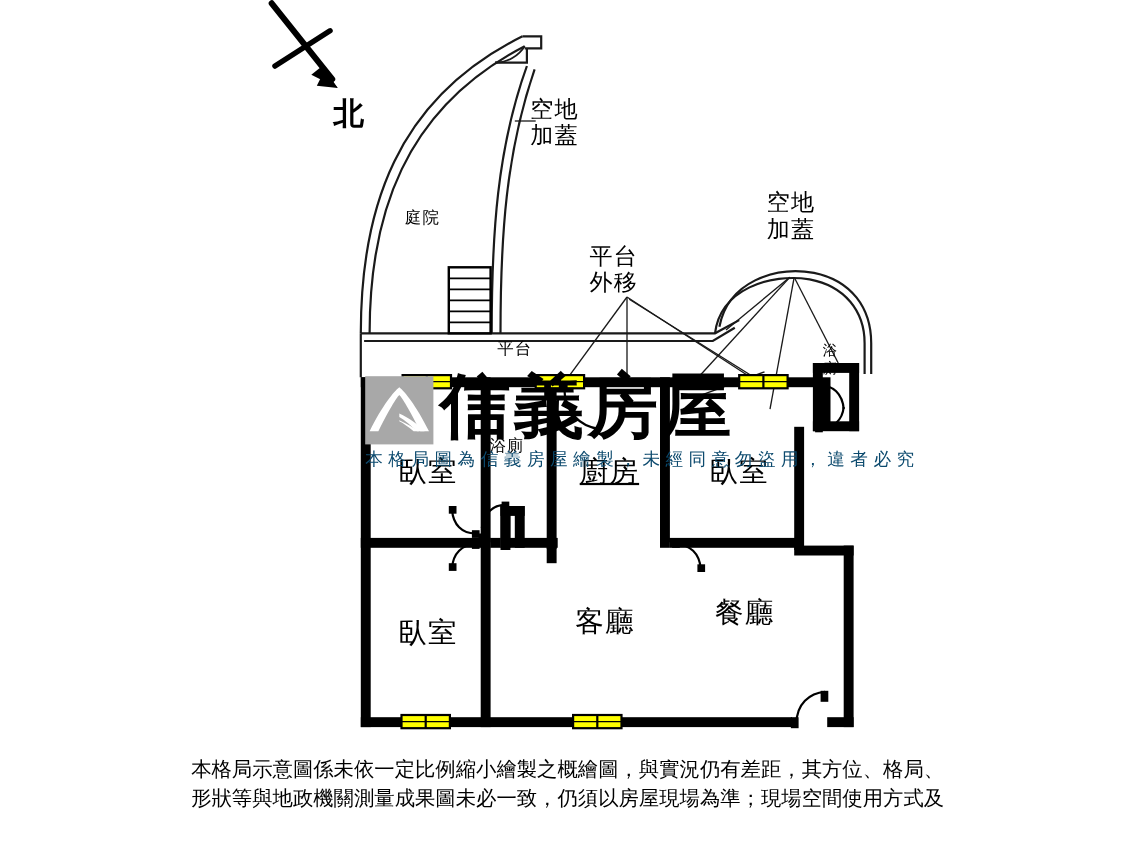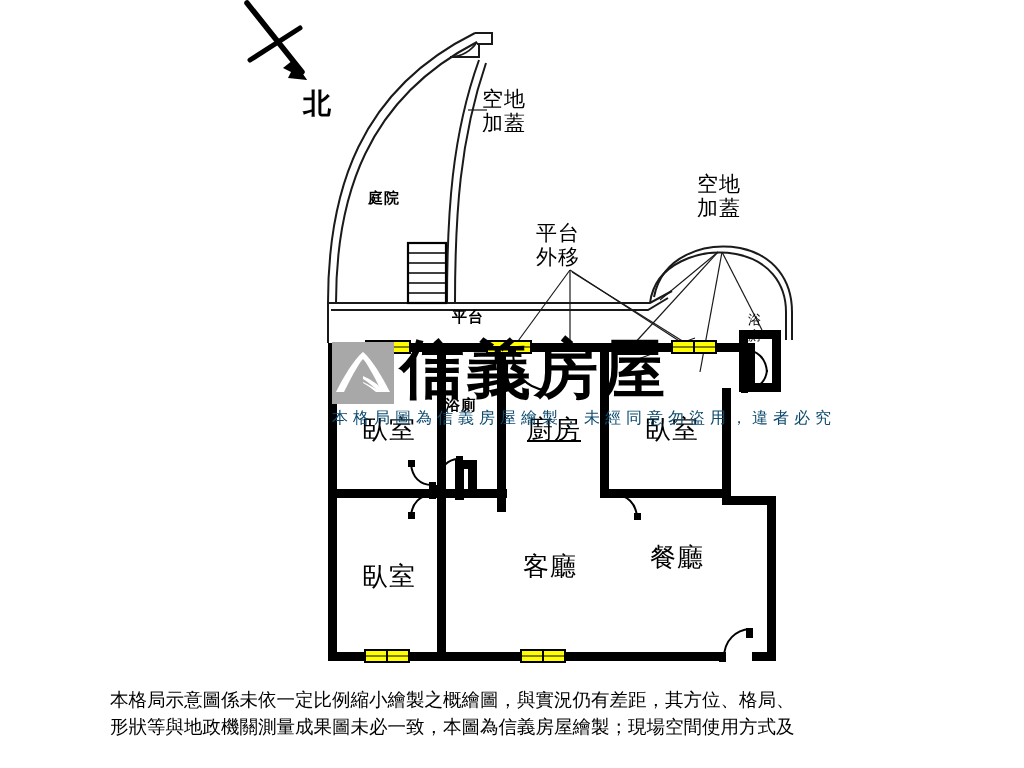--- a/index.html
+++ b/index.html
@@ -7,37 +7,37 @@
     width:1024px;height:768px;position:relative;overflow:hidden;
     font-family:"DejaVu Sans","Liberation Sans",sans-serif;
     color:#000;
   }
   #stage{position:absolute;left:0;top:0;width:1024px;height:768px;}
   svg#plan{position:absolute;left:0;top:0;width:1024px;height:768px;}
 
   .lbl{position:absolute;white-space:nowrap;font-family:"DejaVu Sans","Liberation Sans",sans-serif;color:#000;line-height:1.12;}
   .lbl.big{font-size:26px;letter-spacing:1px;text-align:right;}
   .lbl.mid{font-size:21px;letter-spacing:1px;}
-  .lbl.small{font-size:15px;letter-spacing:1px;font-weight:bold;}
+  .lbl.small{font-size:15px;letter-spacing:1px;}
   .lbl.tiny{font-size:13px;letter-spacing:0px;}
   .lbl.two{text-align:left;}
 
   #northLabel{font-size:28px;font-weight:700;}
 
   
   #watermark{position:absolute;left:332px;top:340px;width:360px;height:92px;pointer-events:none;}
   #wmLogo{position:absolute;left:0px;top:2px;width:62px;height:62px;background:#a8a8a8;overflow:hidden;}
   #wmLogo svg{position:absolute;left:0;top:0;}
   #wmText{position:absolute;left:68px;top:-2px;font-size:64px;font-weight:700;color:#000000;letter-spacing:3px;line-height:1;font-family:Liberation Serif, serif;}
   #wmSub{position:absolute;left:0px;top:68px;font-size:16px;color:#0c4a6e;letter-spacing:5px;white-space:nowrap;}
 
   
   #disclaimer{position:absolute;left:110px;top:686px;width:812px;
     font-family:"DejaVu Serif","Liberation Serif",serif;
-    font-size:18.5px;line-height:1.47;color:#000;letter-spacing:0px;}
+    font-size:18.5px;line-height:1.47;color:#000;letter-spacing:0px;text-align:center;}
   #disclaimer div{white-space:nowrap;}
 </style>
 </head>
 <body>
 
 <div id="stage">
 
   <svg id="plan" viewBox="0 0 1024 768">
 
     <g>
@@ -286,16 +286,16 @@
         <path d="M 31 34 C 40 38 48 44 54 50 L 47 50 C 42 45 36 40 31 37 Z" fill="#ffffff"></path>
         <path d="M 31 40 C 38 43 44 47 49 50 L 44 50 C 39 46 35 43 31 41 Z" fill="#ffffff"></path>
       </svg>
     </div>
     <div id="wmText">信義房屋</div>
     <div id="wmSub">本格局圖為信義房屋繪製，未經同意勿盜用，違者必究</div>
   </div>
 
   <div id="disclaimer">
     <div>本格局示意圖係未依一定比例縮小繪製之概繪圖，與實況仍有差距，其方位、格局、</div>
-    <div>形狀等與地政機關測量成果圖未必一致，本圖為信義房屋繪製；現場空間使用方式及</div>
+    <div>形狀等與地政機關測量成果圖未必一致，仍須以房屋現場為準；現場空間使用方式及</div>
   </div>
 
 </div>
 
 </body></html>

